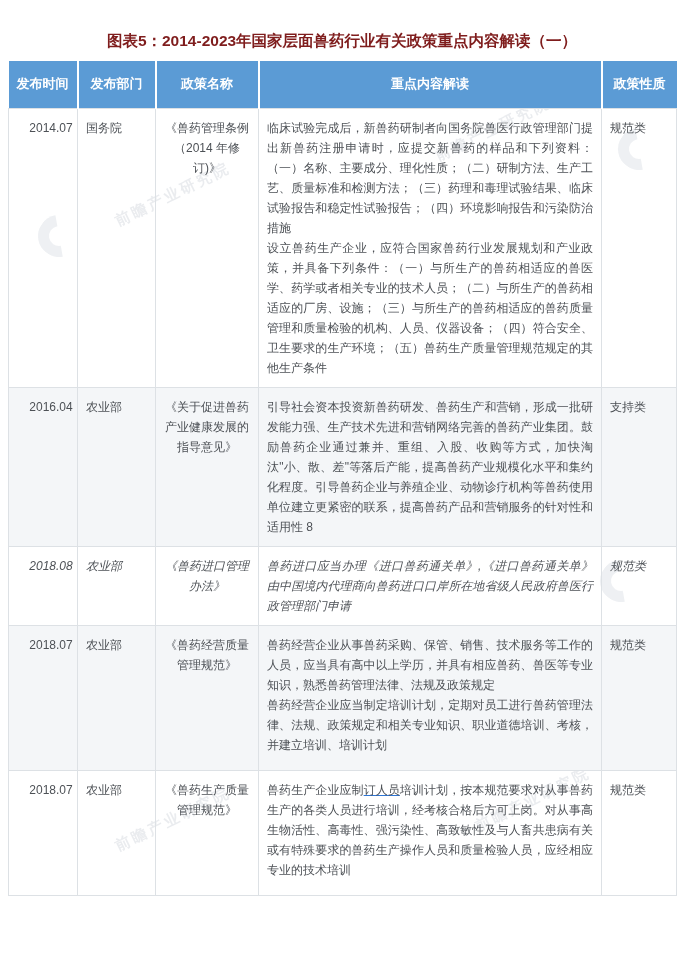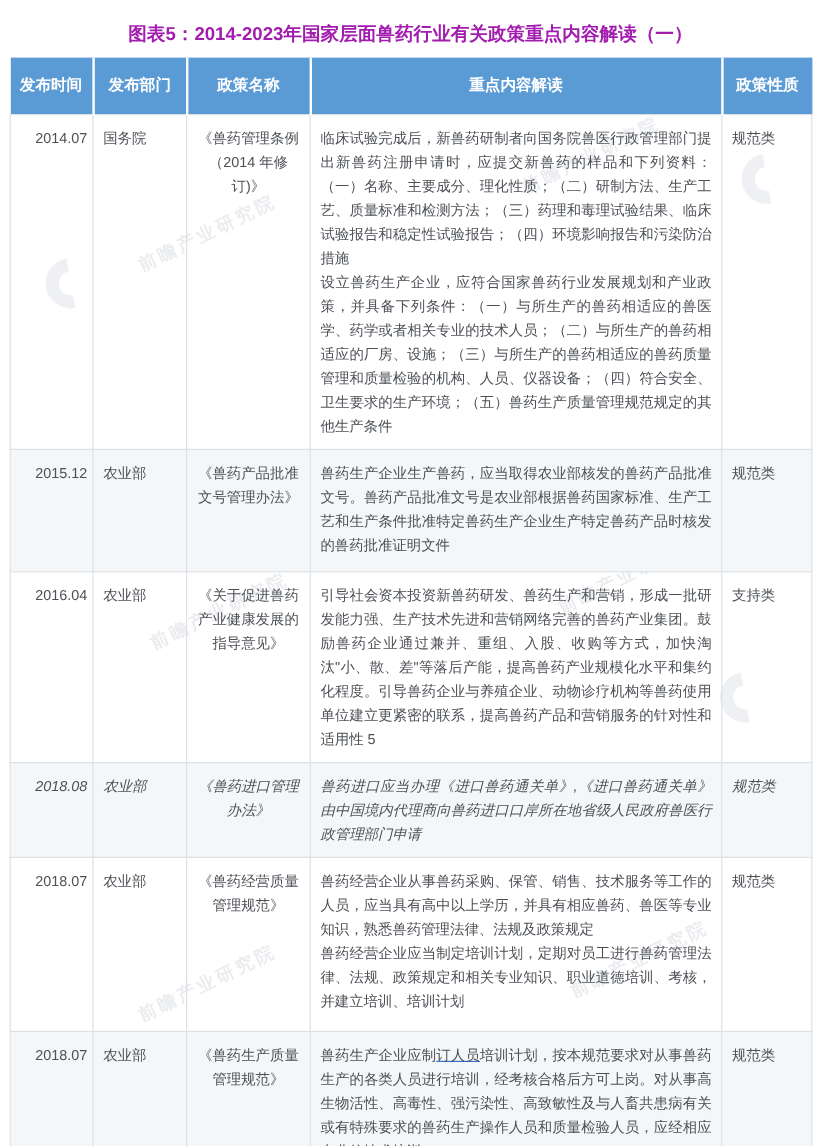--- a/index.html
+++ b/index.html
@@ -10,22 +10,22 @@
   
   .wm-layer { position:absolute; inset:0; pointer-events:none; z-index:0; }
   .wm { position:absolute; transform:rotate(-26deg); color:rgba(178,188,198,0.28);
     font-size:15px; font-weight:bold; letter-spacing:3px; white-space:nowrap; }
   .wm-logo { position:absolute; width:42px; height:42px; border-radius:50%;
     border:11px solid rgba(178,188,198,0.22); border-top-color:transparent;
     border-right-color:transparent; transform:rotate(35deg); }
 
   .content { position:relative; z-index:1; }
 
-  .title { text-align:center; padding:18px 0 9px 0; font-size:15.5px; font-weight:bold;
-    color:#a21caf; }
+  .title { text-align:center; padding:31px 0 9px 0; font-size:15.5px; font-weight:bold;
+    color:#7f1d1d; }
 
   table { border-collapse:collapse; table-layout:fixed; width:668px; margin:0 8px; }
   col.c1{width:69px;} col.c2{width:78px;} col.c3{width:103px;} col.c4{width:343px;} col.c5{width:75px;}
 
   thead tr { height:47px; }
   th { background:#5B9BD5; color:#ffffff; font-size:13px; font-weight:bold; text-align:center;
     border-right:2px solid #ffffff; vertical-align:middle; }
   th:last-child { border-right:none; }
 
   td { border:1px solid #dde1e5; vertical-align:top; color:#4d5156; font-size:12px;
@@ -85,35 +85,26 @@
         <tr class="r0">
           <td class="c-date">2014.07</td>
           <td class="c-dept">国务院</td>
           <td class="c-policy">《兽药管理条例（2014 年修订)》</td>
           <td class="c-content">
             <div class="para">临床试验完成后，新兽药研制者向国务院兽医行政管理部门提出新兽药注册申请时，应提交新兽药的样品和下列资料：（一）名称、主要成分、理化性质；（二）研制方法、生产工艺、质量标准和检测方法；（三）药理和毒理试验结果、临床试验报告和稳定性试验报告；（四）环境影响报告和污染防治措施</div>
             <div class="para">设立兽药生产企业，应符合国家兽药行业发展规划和产业政策，并具备下列条件：（一）与所生产的兽药相适应的兽医学、药学或者相关专业的技术人员；（二）与所生产的兽药相适应的厂房、设施；（三）与所生产的兽药相适应的兽药质量管理和质量检验的机构、人员、仪器设备；（四）符合安全、卫生要求的生产环境；（五）兽药生产质量管理规范规定的其他生产条件</div>
           </td>
           <td class="c-nature">规范类</td>
         </tr>
-        <tr class="r1">
-          <td class="c-date">2015.12</td>
-          <td class="c-dept">农业部</td>
-          <td class="c-policy">《兽药产品批准文号管理办法》</td>
-          <td class="c-content">
-            <div class="para">兽药生产企业生产兽药，应当取得农业部核发的兽药产品批准文号。兽药产品批准文号是农业部根据兽药国家标准、生产工艺和生产条件批准特定兽药生产企业生产特定兽药产品时核发的兽药批准证明文件</div>
-          </td>
-          <td class="c-nature">规范类</td>
-        </tr>
         <tr class="r2">
           <td class="c-date">2016.04</td>
           <td class="c-dept">农业部</td>
           <td class="c-policy">《关于促进兽药产业健康发展的指导意见》</td>
           <td class="c-content">
-            <div class="para">引导社会资本投资新兽药研发、兽药生产和营销，形成一批研发能力强、生产技术先进和营销网络完善的兽药产业集团。鼓励兽药企业通过兼并、重组、入股、收购等方式，加快淘汰"小、散、差"等落后产能，提高兽药产业规模化水平和集约化程度。引导兽药企业与养殖企业、动物诊疗机构等兽药使用单位建立更紧密的联系，提高兽药产品和营销服务的针对性和适用性 5</div>
+            <div class="para">引导社会资本投资新兽药研发、兽药生产和营销，形成一批研发能力强、生产技术先进和营销网络完善的兽药产业集团。鼓励兽药企业通过兼并、重组、入股、收购等方式，加快淘汰"小、散、差"等落后产能，提高兽药产业规模化水平和集约化程度。引导兽药企业与养殖企业、动物诊疗机构等兽药使用单位建立更紧密的联系，提高兽药产品和营销服务的针对性和适用性 8</div>
           </td>
           <td class="c-nature">支持类</td>
         </tr>
         <tr class="r3">
           <td class="c-date">2018.08</td>
           <td class="c-dept">农业部</td>
           <td class="c-policy">《兽药进口管理办法》</td>
           <td class="c-content">
             <div class="para">兽药进口应当办理《进口兽药通关单》,《进口兽药通关单》由中国境内代理商向兽药进口口岸所在地省级人民政府兽医行政管理部门申请</div>
           </td>

